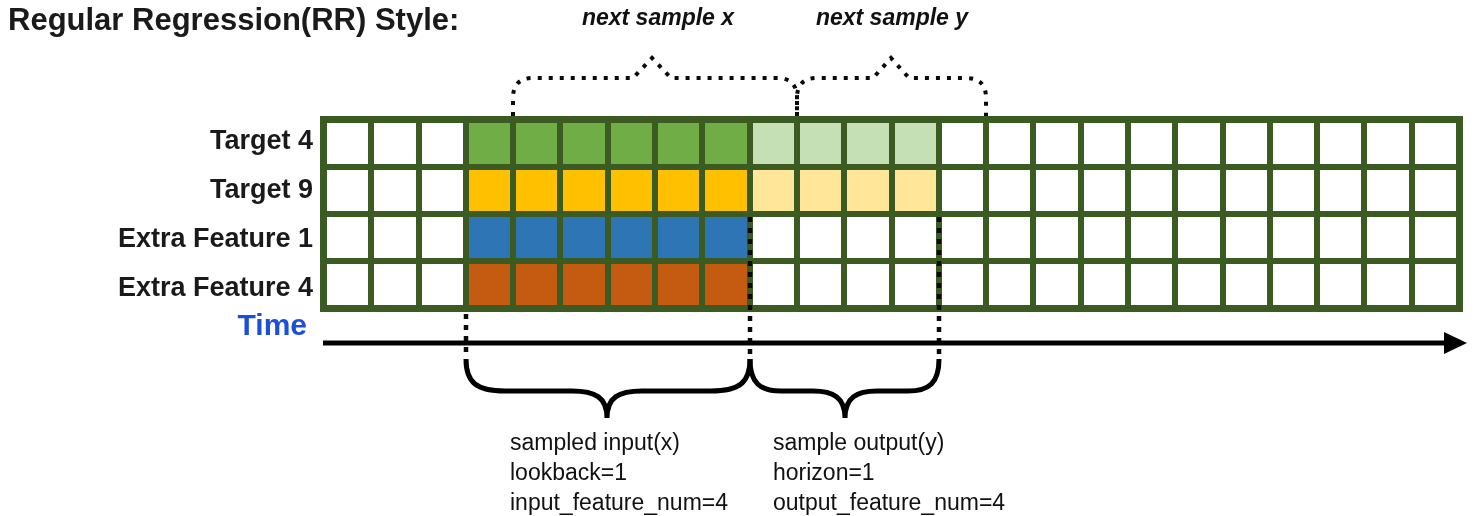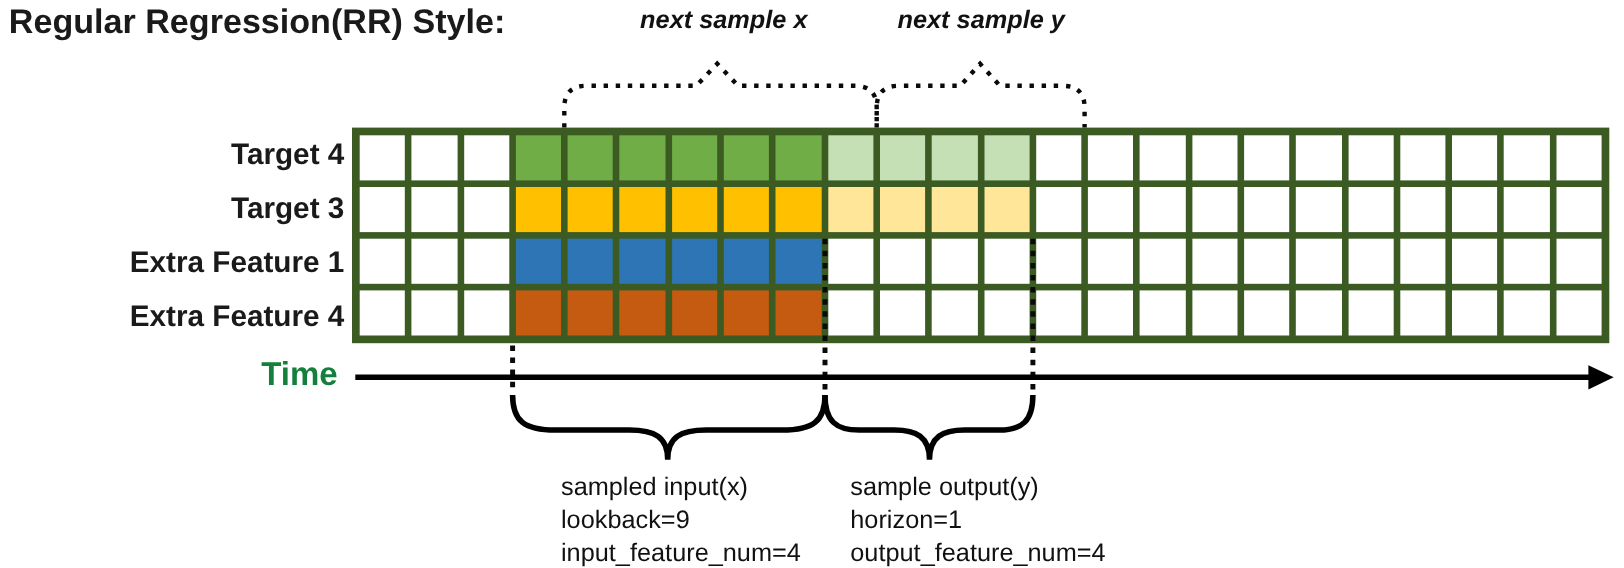--- a/index.html
+++ b/index.html
@@ -11,41 +11,41 @@
   .top-label{position:absolute;top:4px;transform:translateX(-50%);font-size:23px;font-style:italic;font-weight:600;color:#111;white-space:nowrap;}
   .top-label.x{left:658px;}
   .top-label.y{left:892px;}
 
   .grid{position:absolute;left:320px;top:116px;width:1143px;height:196px;box-sizing:border-box;
         padding:7px;display:grid;grid-template-columns:repeat(24,1fr);grid-template-rows:repeat(4,1fr);gap:6px;}
   .cell{width:100%;height:100%;}
 
   .row-label{position:absolute;right:1163px;height:30px;line-height:30px;font-size:27px;font-weight:700;color:#1a1a1a;white-space:nowrap;}
 
-  .time-label{position:absolute;right:1169px;top:324px;font-size:30px;font-weight:700;color:#15803d;}
+  .time-label{position:absolute;right:1169px;top:308px;font-size:30px;font-weight:700;color:#1d4ed8;}
 
   .overlay{position:absolute;left:0;top:0;width:1476px;height:516px;pointer-events:none;}
 
   .bottom-text{position:absolute;top:427px;font-size:23px;line-height:30px;color:#111;white-space:nowrap;}
   .bottom-text.input{left:510px;}
   .bottom-text.output{left:773px;}
 </style>
 </head>
 <body>
 
 <div class="canvas">
 
   <div class="title">Regular Regression(RR) Style:</div>
 
   <div class="top-label x">next sample x</div>
   <div class="top-label y">next sample y</div>
 
   <div>
       <div class="row-label" style="top: 125px;">Target 4</div>
-      <div class="row-label" style="top: 174px;">Target 3</div>
+      <div class="row-label" style="top: 174px;">Target 9</div>
       <div class="row-label" style="top: 223px;">Extra Feature 1</div>
       <div class="row-label" style="top: 272px;">Extra Feature 4</div>
     </div>
 
   <div class="grid" style="background: rgb(59, 91, 35);">
       <div class="cell" style="background: rgb(255, 255, 255);"></div>
       <div class="cell" style="background: rgb(255, 255, 255);"></div>
       <div class="cell" style="background: rgb(255, 255, 255);"></div>
       <div class="cell" style="background: rgb(112, 173, 71);"></div>
       <div class="cell" style="background: rgb(112, 173, 71);"></div>
@@ -156,21 +156,21 @@
 
     <line x1="323" y1="343" x2="1446" y2="343" stroke="#000" stroke-width="5"></line>
     <polygon points="1444,332 1467,343 1444,354" fill="#000"></polygon>
 
     <path d="M466,359 C466,383 477,391 505,391 L572,391 C595,391 607,397 607,418 C607,397 619,391 642,391 L711,391 C739,391 750,383 750,359" fill="none" stroke="#000" stroke-width="5"></path>
     <path d="M750,359 C750,383 760,391 781,391 L813,391 C833,391 845,397 845,418 C845,397 857,391 877,391 L908,391 C929,391 939,383 939,359" fill="none" stroke="#000" stroke-width="5"></path>
   </svg>
 
   <div class="bottom-text input">
     <div>sampled input(x)</div>
-    <div>lookback=9</div>
+    <div>lookback=1</div>
     <div>input_feature_num=4</div>
   </div>
   <div class="bottom-text output">
     <div>sample output(y)</div>
     <div>horizon=1</div>
     <div>output_feature_num=4</div>
   </div>
 
 </div>
 

